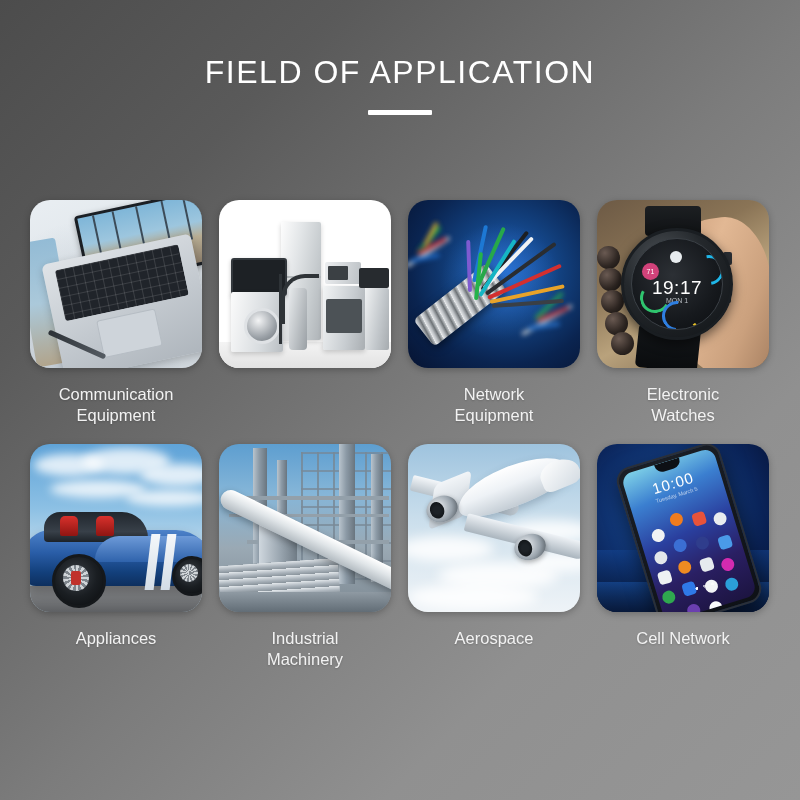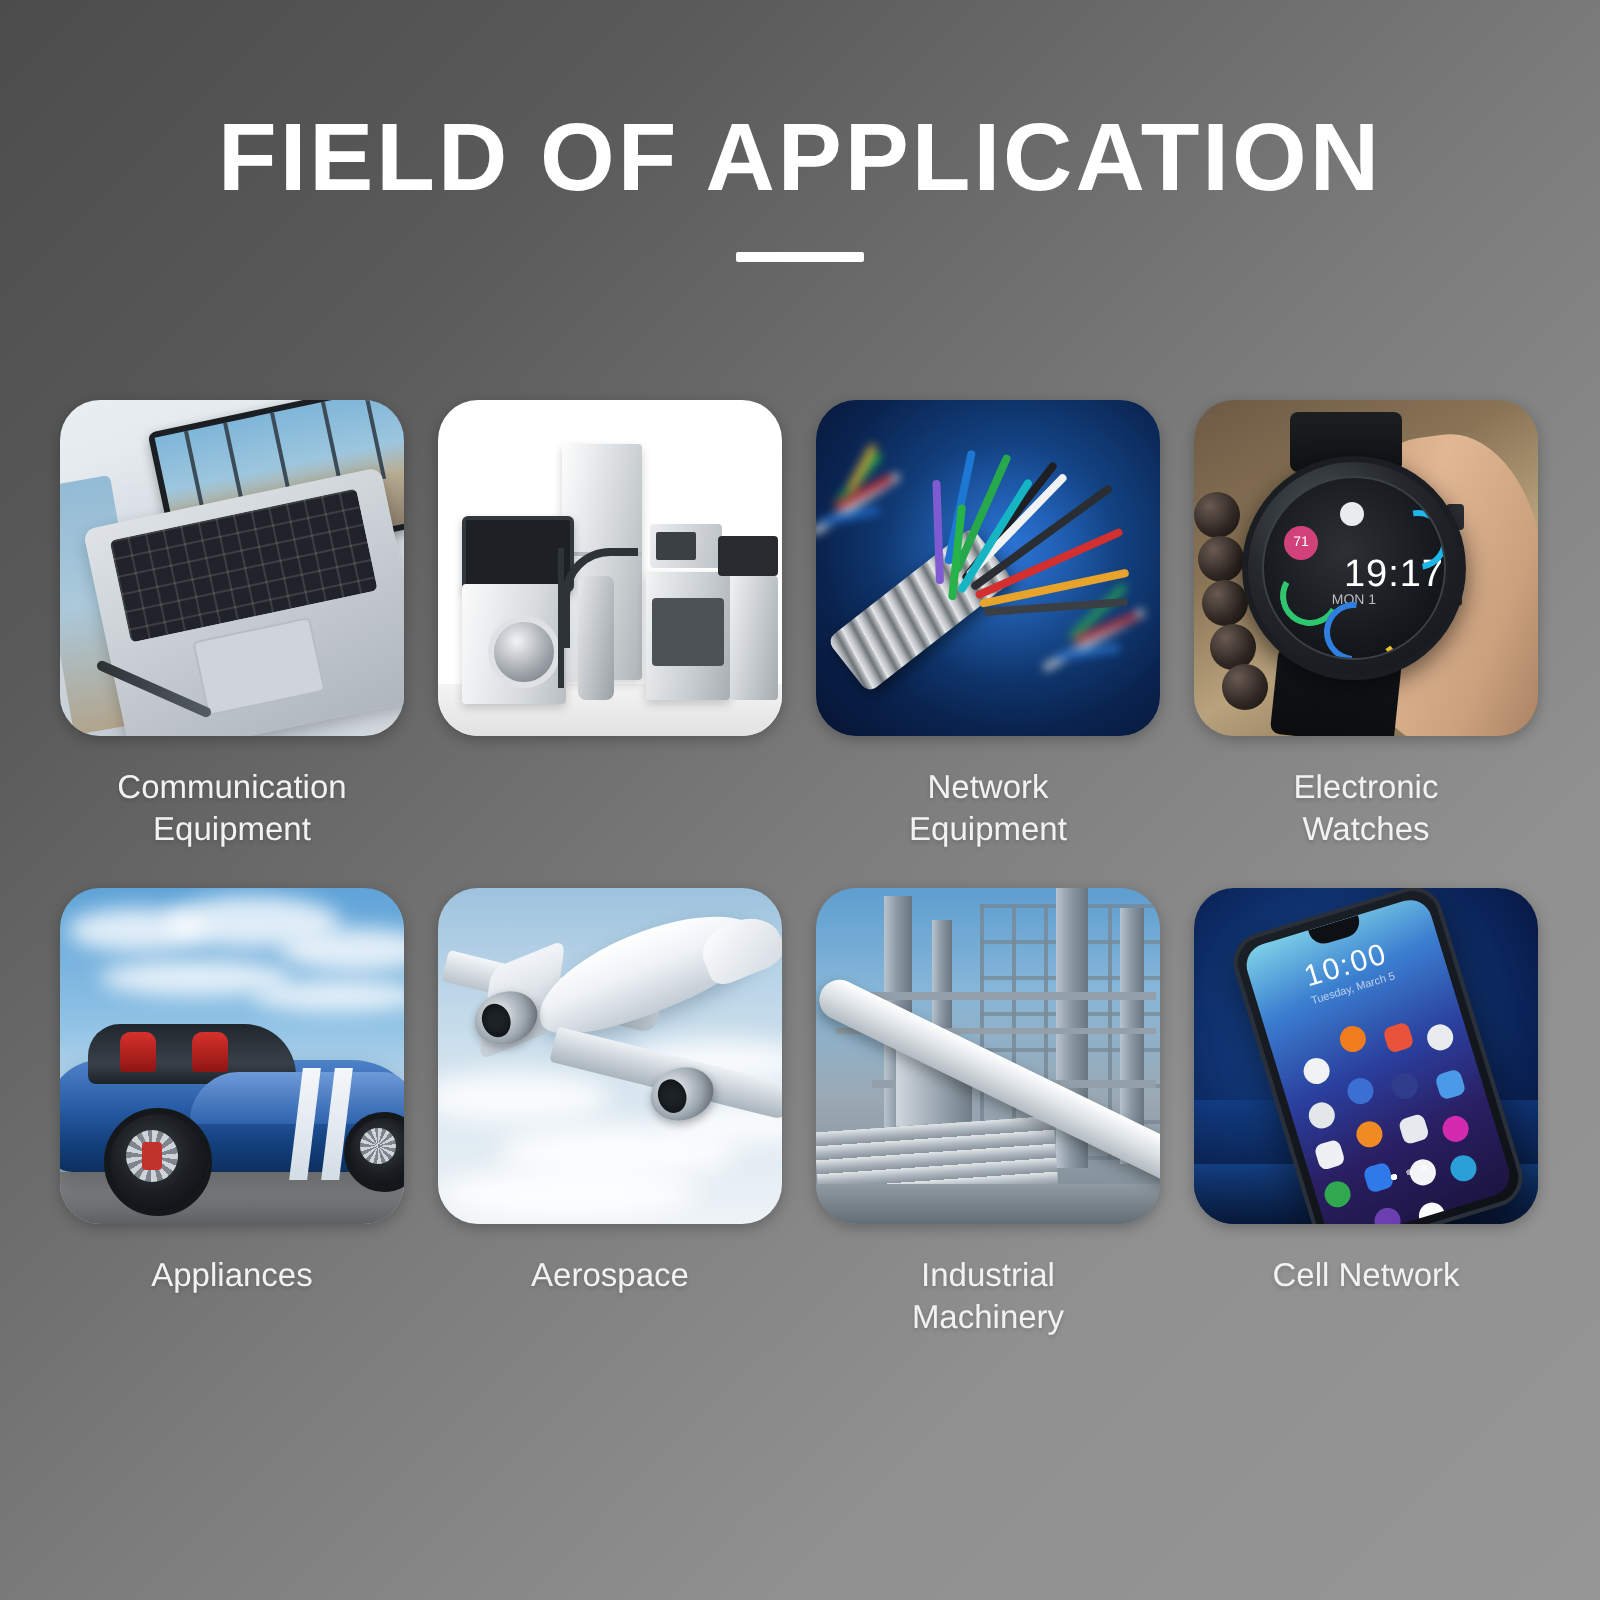--- a/index.html
+++ b/index.html
@@ -24,24 +24,24 @@
 
   
   #header {
     position: absolute;
     top: 56px;
     left: 0;
     width: 800px;
     text-align: center;
   }
   #page-title {
-    font-size: 48px;
+    font-size: 32px;
     letter-spacing: 1.5px;
     color: #ffffff;
-    font-weight: 700;
+    font-weight: 400;
     line-height: 1;
     white-space: nowrap;
   }
   #title-divider {
     width: 64px;
     height: 5px;
     background: #ffffff;
     margin: 22px auto 0 auto;
     border-radius: 1px;
   }
@@ -227,21 +227,21 @@
     border:3px solid #1a1e22;
   }
   .w-bezel {
     position:absolute; left:7px; top:7px; right:7px; bottom:7px;
     border-radius:50%;
     background: radial-gradient(circle at 45% 40%, #2c3035 0%, #16191d 60%, #0b0d10 100%);
     border:1px solid #3b4046;
     overflow:hidden;
   }
   .w-time {
-    position:absolute; left:0; top:38px; width:100%; text-align:right;
+    position:absolute; left:0; top:38px; width:100%; text-align:center;
     color:#ffffff; font-size:19px; letter-spacing:.5px;
     font-family:"Liberation Sans", sans-serif;
   }
   .w-date {
     position:absolute; left:0; top:58px; width:100%; text-align:center;
     color:#b9bec3; font-size:7px;
   }
   .w-widget { position:absolute; border-radius:50%; }
   .w-arc {
     position:absolute; width:24px; height:24px; border-radius:50%;
@@ -567,57 +567,57 @@
           <div class="car-caliper"></div>
         </div>
         <div class="car-wheel" style="left:142px;top:112px;width:34px;height:34px;">
           <div class="car-rim" style="width:18px;height:18px;left:5px;top:5px;"></div>
         </div>
       </div>
       <div class="caption">Appliances</div>
     </div>
 
     <div class="cell">
+      <div class="tile t-industry">
+        <div class="in-grid"></div>
+        <div class="in-col" style="left:34px;top:4px;width:14px;height:130px;"></div>
+        <div class="in-col" style="left:58px;top:16px;width:10px;height:118px;"></div>
+        <div class="in-col" style="left:120px;top:0px;width:16px;height:140px;"></div>
+        <div class="in-col" style="left:152px;top:10px;width:12px;height:128px;"></div>
+        <div class="in-beam" style="left:20px;top:52px;width:150px;height:4px;"></div>
+        <div class="in-beam" style="left:28px;top:96px;width:142px;height:4px;"></div>
+        <div class="in-beam" style="left:10px;top:70px;width:160px;height:3px;"></div>
+        <div class="in-tank"></div>
+        <div class="in-pipes"></div>
+        <div class="in-deck"></div>
+        <div class="in-bigpipe"></div>
+      </div>
+      <div class="caption">Industrial
+Machinery</div>
+    </div>
+
+    <div class="cell">
       <div class="tile t-aero">
         <div class="ae-cloud" style="left:-10px;top:92px;width:96px;height:26px;"></div>
         <div class="ae-cloud" style="left:96px;top:76px;width:90px;height:22px;"></div>
         <div class="ae-cloud" style="left:30px;top:118px;width:120px;height:28px;"></div>
         <div class="ae-cloud" style="left:112px;top:108px;width:80px;height:20px;"></div>
         <div class="ae-cloud" style="left:0px;top:140px;width:130px;height:26px;"></div>
         <div class="ae-wing-far"></div>
         <div class="ae-tail"></div>
         <div class="ae-fuselage"></div>
         <div class="ae-nose"></div>
         <div class="ae-wing-near"></div>
         <div class="ae-engine" style="left:18px;top:52px;transform:rotate(-20deg);"></div>
         <div class="ae-engine" style="left:106px;top:90px;transform:rotate(-18deg);"></div>
       </div>
       <div class="caption">Aerospace</div>
     </div>
 
     <div class="cell">
-      <div class="tile t-industry">
-        <div class="in-grid"></div>
-        <div class="in-col" style="left:34px;top:4px;width:14px;height:130px;"></div>
-        <div class="in-col" style="left:58px;top:16px;width:10px;height:118px;"></div>
-        <div class="in-col" style="left:120px;top:0px;width:16px;height:140px;"></div>
-        <div class="in-col" style="left:152px;top:10px;width:12px;height:128px;"></div>
-        <div class="in-beam" style="left:20px;top:52px;width:150px;height:4px;"></div>
-        <div class="in-beam" style="left:28px;top:96px;width:142px;height:4px;"></div>
-        <div class="in-beam" style="left:10px;top:70px;width:160px;height:3px;"></div>
-        <div class="in-tank"></div>
-        <div class="in-pipes"></div>
-        <div class="in-deck"></div>
-        <div class="in-bigpipe"></div>
-      </div>
-      <div class="caption">Industrial
-Machinery</div>
-    </div>
-
-    <div class="cell">
       <div class="tile t-phone">
         <div class="ph-facet1"></div>
         <div class="ph-facet2"></div>
         <div class="ph-body">
           <div class="ph-screen">
             <div class="ph-notch"></div>
             <div class="ph-clock">10:00</div>
             <div class="ph-sub">Tuesday, March 5</div>
 
             <div class="ph-icon round" style="left:12px;top:62px;background:#f0f2f4;"></div>

